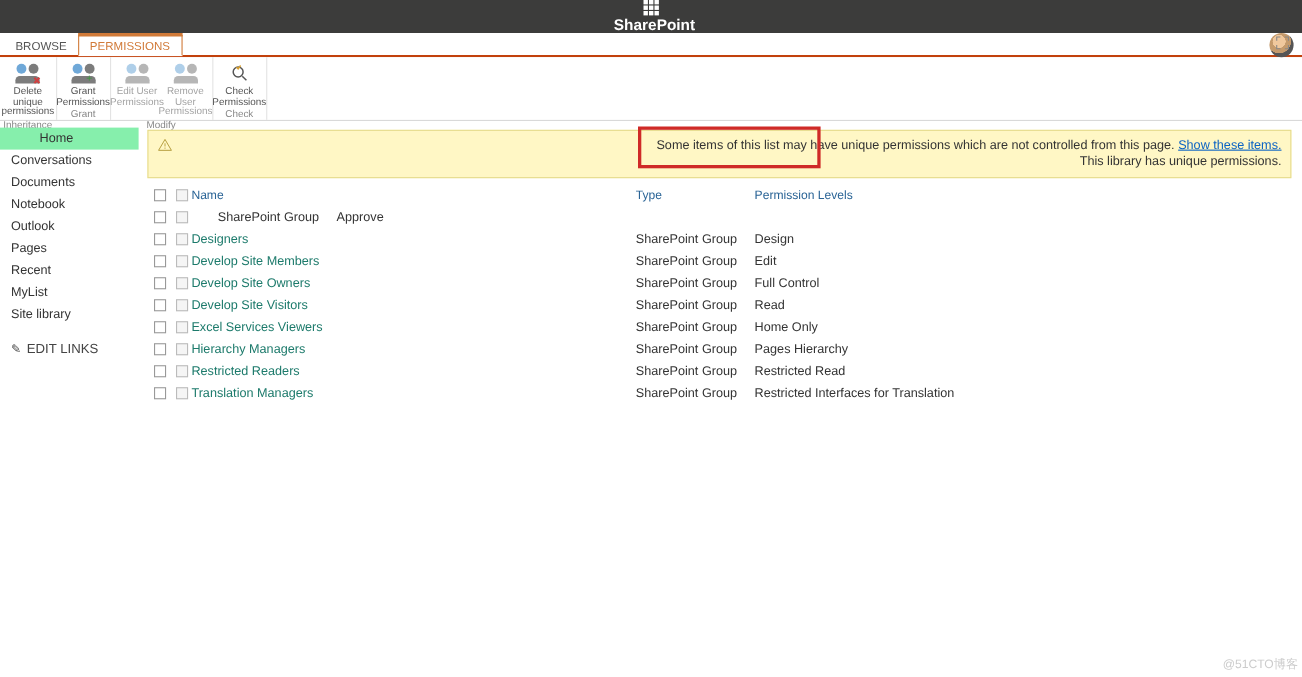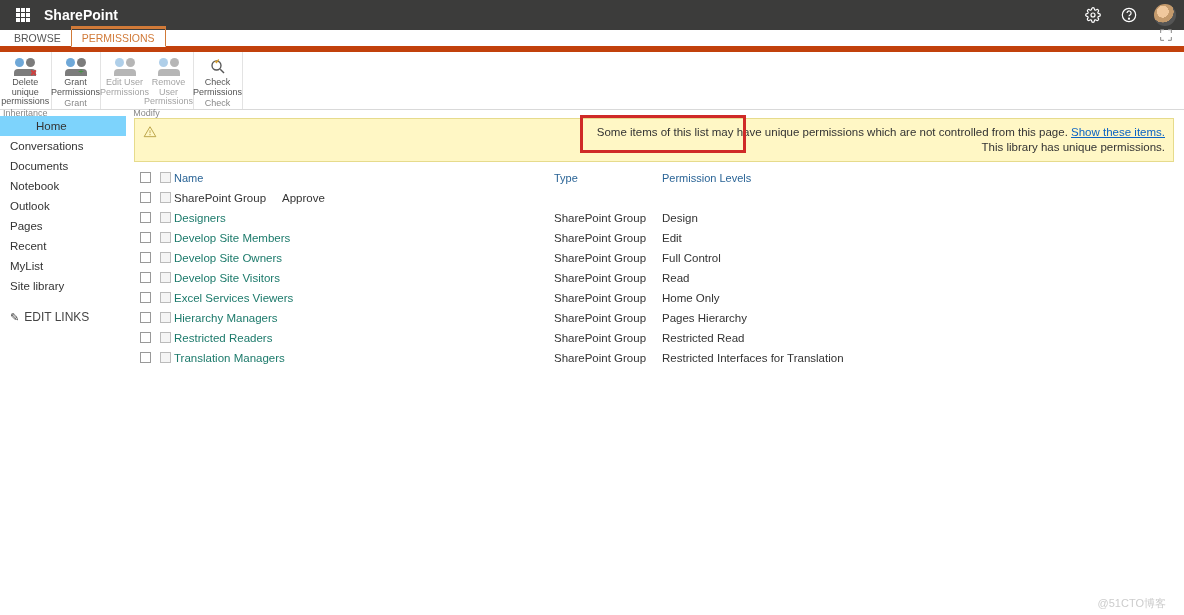--- a/index.html
+++ b/index.html
@@ -1,68 +1,68 @@
 <!DOCTYPE html>
 <html><head>
 <meta charset="utf-8">
 <style>
   * { box-sizing: border-box; margin: 0; padding: 0; }
   body { font-family: "Segoe UI", Arial, sans-serif; font-size: 12px; background: #fff; color: #333; width: 1184px; }
   
-  .suite-bar { background: #3c3c3b; height: 30px; display: flex; align-items: center; color: #fff; padding: 0 8px; }
+  .suite-bar { background: #3c3c3b; height: 30px; display: flex; align-items: center; color: #fff; padding: 0 8px; flex-direction: column; }
   .waffle { width: 30px; display: flex; align-items: center; justify-content: center; cursor: pointer; }
   .waffle-grid { width: 14px; height: 14px; display: grid; grid-template-columns: repeat(3,1fr); grid-template-rows: repeat(3,1fr); gap:1.5px; }
   .waffle-grid span { background:#fff; }
   .suite-title { font-size: 14px; font-weight: 600; margin-left: 6px; }
   .suite-right { margin-left: auto; display: flex; align-items: center; gap: 14px; }
   .icon-btn { width:22px; height:22px; display:flex; align-items:center; justify-content:center; cursor:pointer; color:#fff; }
   .avatar { width:22px; height:22px; border-radius:50%; background: radial-gradient(circle at 40% 35%, #f0c89d 30%, #c49a6c 31% 55%, #555 56%); }
   
-  .tab-row { border-bottom: 6px solid #c2410c; height: 22px; display:flex; align-items: flex-end; padding-left:4px; background:#fff; }
+  .tab-row { border-bottom: 2px solid #c2410c; height: 22px; display:flex; align-items: flex-end; padding-left:4px; background:#fff; }
   .tab { font-size: 10.5px; padding: 3px 10px 2px; color:#555; cursor:pointer; position:relative; }
   .tab.active { color:#d17a38; border:1px solid #d17a38; border-bottom:1px solid #fff; margin-bottom:-1px; }
   .tab.active::before { content:""; position:absolute; top:-3px; left:-1px; right:-1px; height:3px; background:#d17a38; }
   
   .ribbon { display:flex; border-bottom:1px solid #d9d9d9; background:#fff; height:58px; }
   .rgroup { border-right:1px solid #e3e3e3; padding:2px 3px 1px; display:flex; flex-direction:column; align-items:center; }
   .rgroup-items { display:flex; gap:2px; flex:1; align-items:flex-start; }
   .ritem { width:42px; display:flex; flex-direction:column; align-items:center; cursor:pointer; padding-top:2px; }
   .ritem .ricon { height:22px; display:flex; align-items:center; justify-content:center; font-size:18px; }
   .ritem .rlabel { font-size:9px; line-height:9.5px; text-align:center; color:#555; }
   .rgroup-title { font-size:9px; color:#888; margin-top:1px; }
   .tab-right { margin-left:auto; padding:4px 10px 0 0; }
   .focus-icon svg { width:16px; height:16px; stroke:#888; fill:none; }
   
   .body-wrap { display:flex; }
   .sidebar { width:126px; padding:6px 0 0 0; }
   .nav-item { padding:4px 10px; font-size:11.5px; color:#333; cursor:pointer; }
-  .nav-item.active { background:#7dd3fc;padding-left:36px; }
+  .nav-item.active { background:#86efac;padding-left:36px; }
   .edit-links { margin-top:10px; padding:4px 10px; font-size:12px; color:#444; cursor:pointer; }
   .edit-links::before { content:"✎"; margin-right:5px; font-size:11px; }
   .main { flex:1; padding:8px 10px 10px 8px; }
   
   .notif { background:#fff7c5; border:1px solid #e6db8c; padding:6px 8px 6px 30px; position:relative; font-size:11.5px; color:#333; line-height:15px; }
   .notif .warn { position:absolute; left:8px; top:6px; }
   .notif .warn svg { width:14px; height:14px; }
   .notif a { color:#0b63c4; text-decoration:underline; cursor:pointer; }
   .red-box { position:absolute; border:3px solid #cf2a27; top:-4px; left:445px; width:166px; height:38px; pointer-events:none; }
   
   .perm-table { margin-top:10px; font-size:11.5px; }
   .thead, .trow { display:flex; align-items:flex-start; height:20px; }
   .thead { color:#2a6496; font-size:11px; }
   .col-cb { width:22px; display:flex; justify-content:center; }
   .col-ic { width:18px; display:flex; justify-content:center; }
   .col-name { width:380px; }
-  .col-type { width:108px; color:#333; }
+  .col-type { width:108px; color:#333;margin-left:24px; }
   .col-perm { flex:1; color:#333; }
   .thead .col-name, .thead .col-type, .thead .col-perm { color:#2a6496; cursor:pointer; }
   .trow .col-name a { color:#1c7a6b; cursor:pointer; }
   .cb { width:11px; height:11px; border:1px solid #999; background:#fff; cursor:pointer; }
   .ic { width:11px; height:11px; border:1px solid #bbb; background:#f5f5f5; }
-  .watermark { position:fixed; right:18px; bottom:4px; font-size:11px; color:#ccc; }
+  .watermark { position:fixed; right:4px; bottom:4px; font-size:11px; color:#ccc; }
   
   .people-icon { position:relative; width:24px; height:18px; }
   .people-icon::before, .people-icon::after { content:""; position:absolute; width:9px; height:9px; border-radius:50%; background:#6fa8d8; top:0; }
   .people-icon::before { left:2px; }
   .people-icon::after { right:2px; background:#7c7c7c; }
   .people-base { position:absolute; bottom:0; left:1px; right:1px; height:7px; border-radius:4px 4px 0 0; background:#7c7c7c; }
   .badge { position:absolute; bottom:-2px; font-size:9px; }
   .badge.red { right:0; color:#d04040; }
   .badge.green { right:2px; color:#3a9a3a; }
   .search-icon svg { width:18px; height:18px; }

